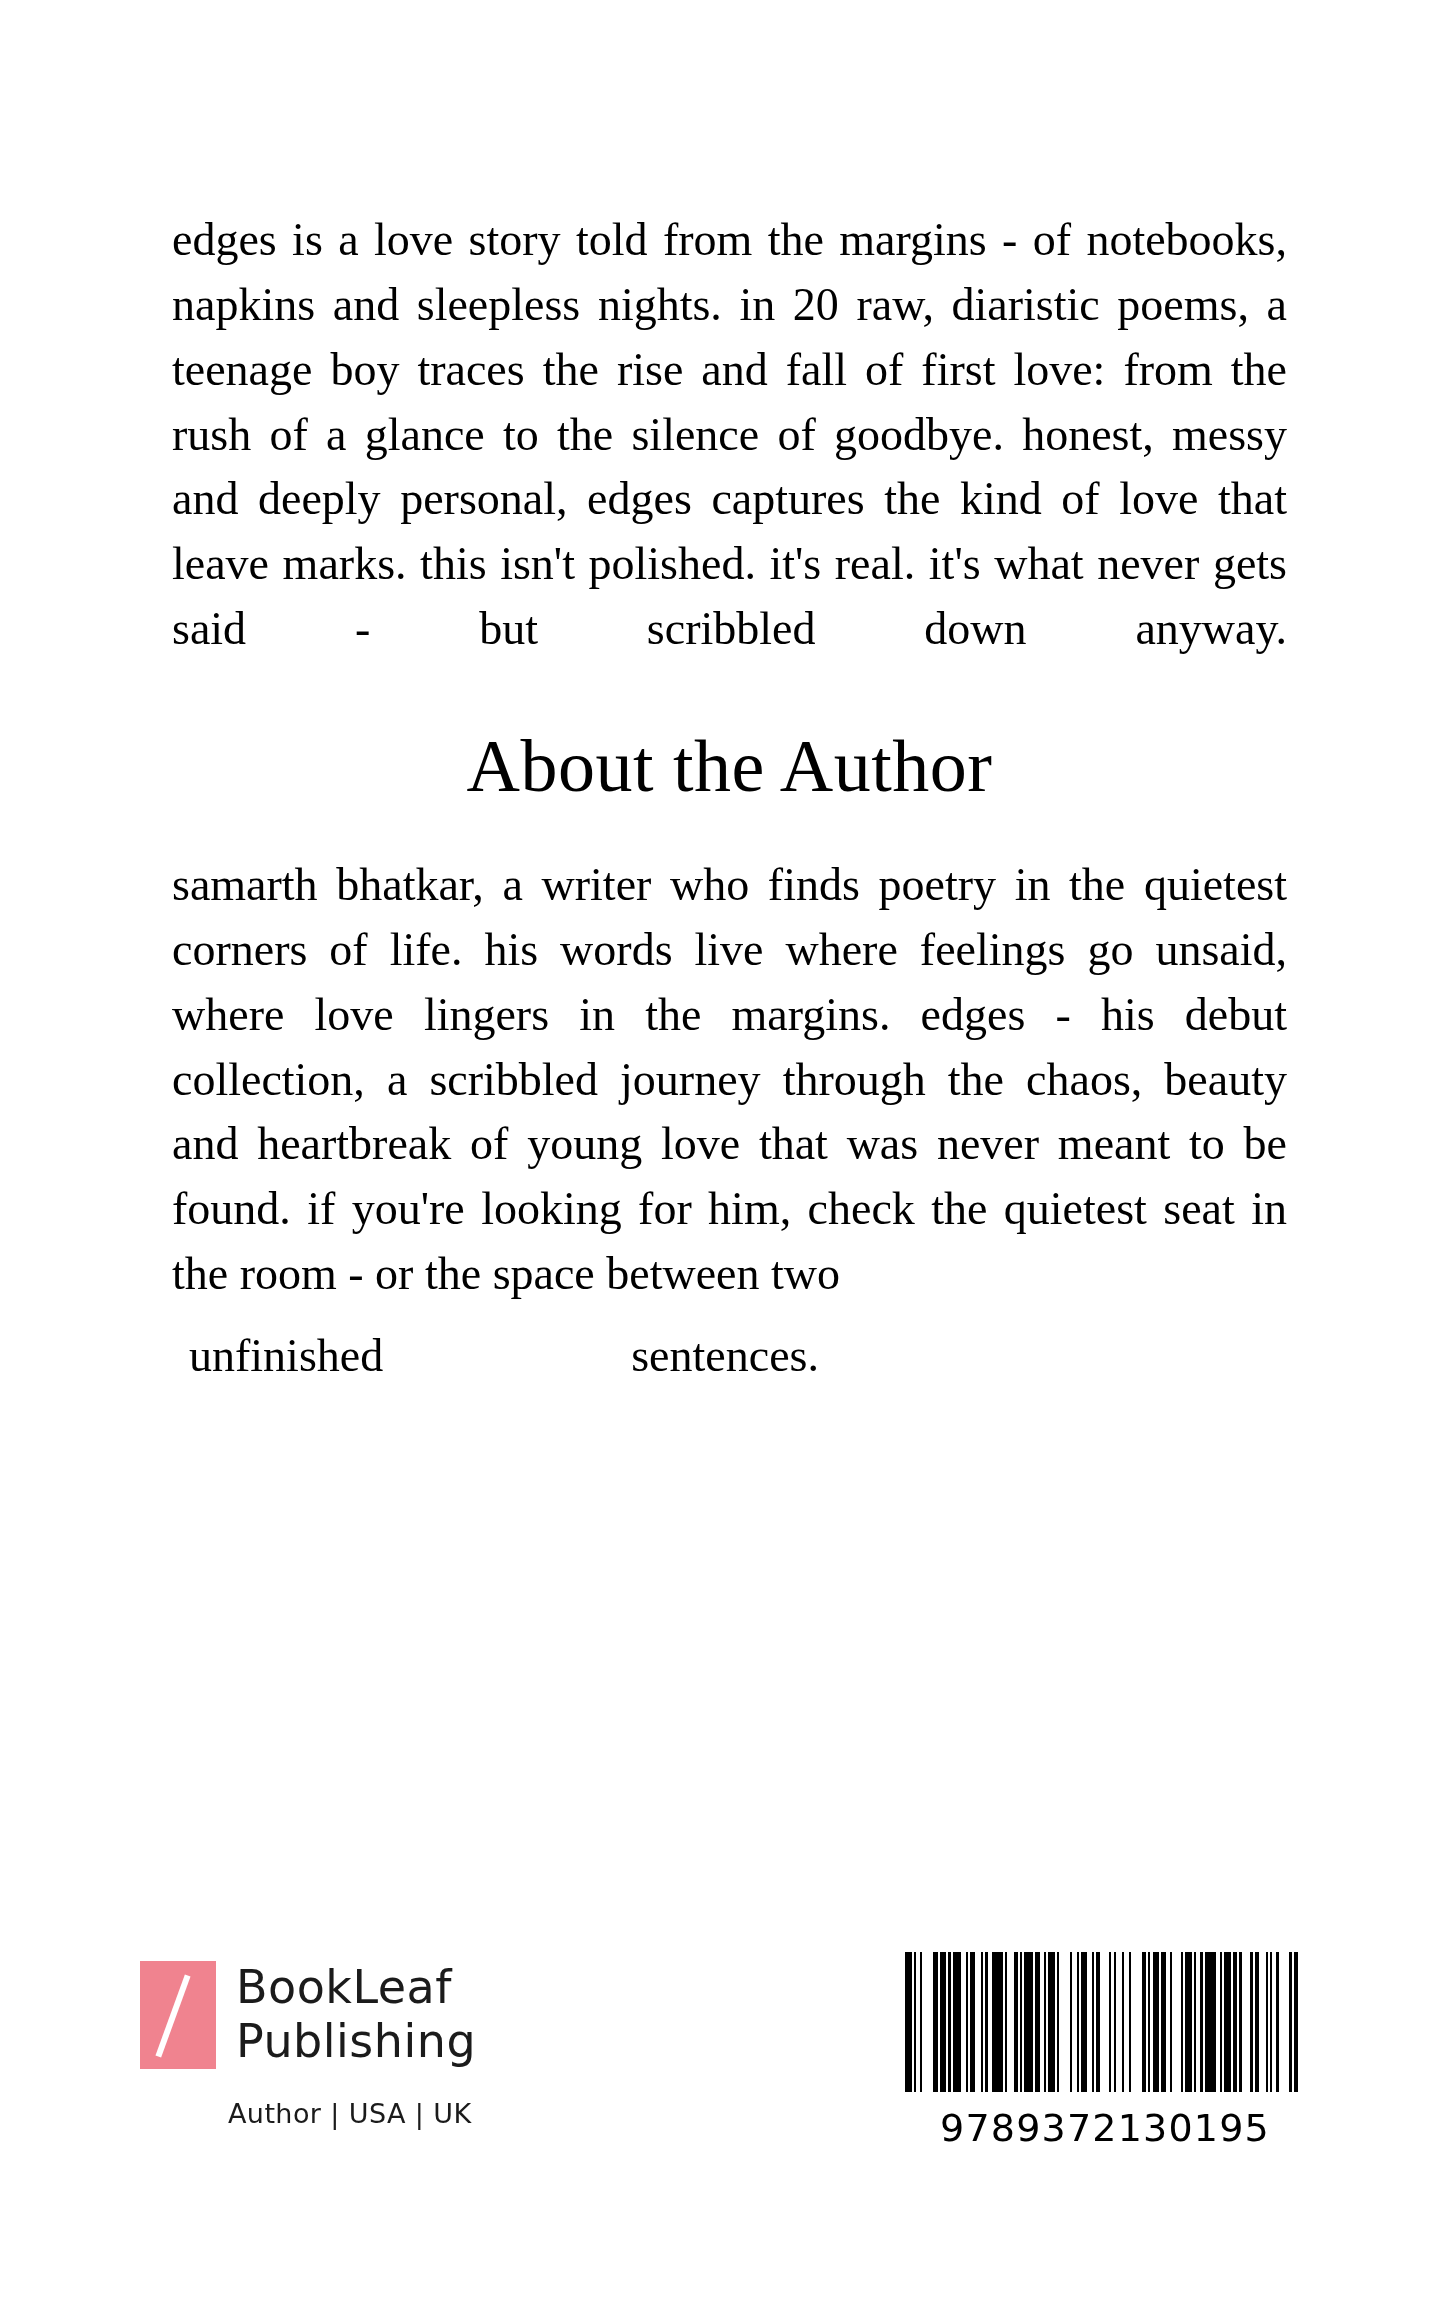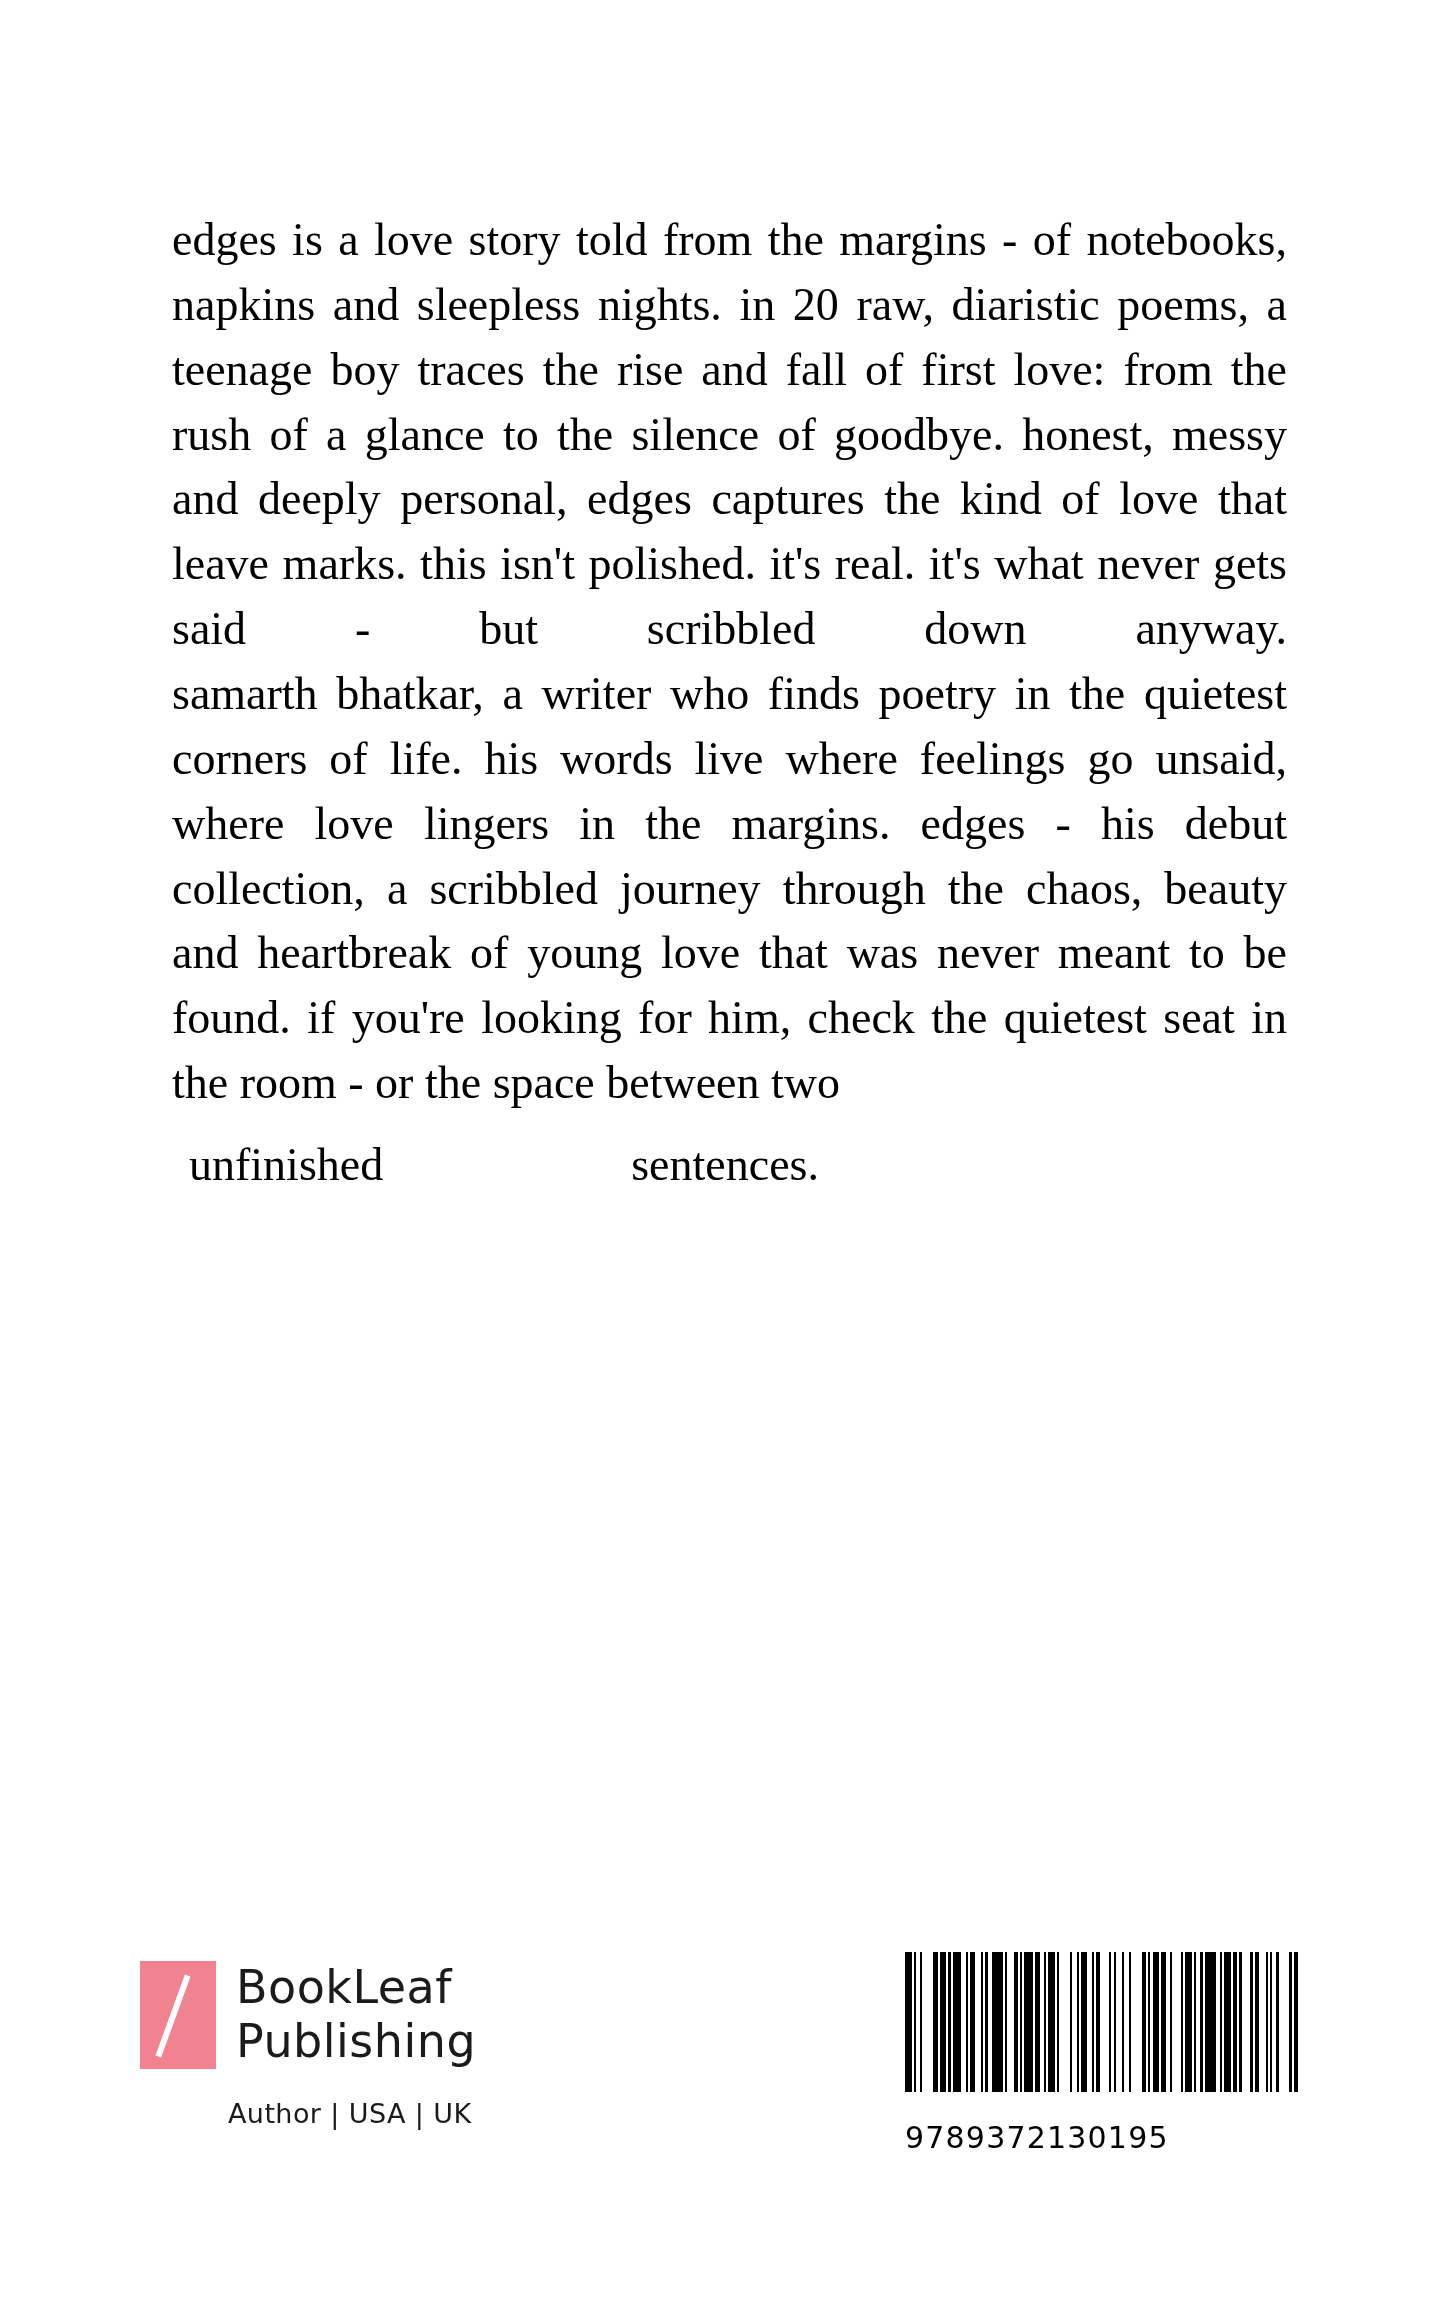--- a/index.html
+++ b/index.html
@@ -120,37 +120,38 @@
     width: 400px;
   }
   .barcode {
     height: 140px;
     width: 400px;
     display: flex;
     align-items: stretch;
   }
   .barcode span { display: block; height: 100%; }
   .isbn {
-    margin-top: 28px;
-    text-align: left;
+    margin-top: 14px;
+    text-align: center;
     font-family: "DejaVu Sans", sans-serif;
-    font-size: 30px;
+    font-size: 38px;
     letter-spacing: 1.2px;
     color: #000;
   }
 </style>
 </head>
 <body>
 
 <div class="page">
 
   <div class="content">
 
     <p class="blurb lastline">edges is a love story told from the margins - of notebooks, napkins and sleepless nights. in 20 raw, diaristic poems, a teenage boy traces the rise and fall of first love: from the rush of a glance to the silence of goodbye. honest, messy and deeply personal, edges captures the kind of love that leave marks. this isn't polished. it's real. it's what never gets said - but scribbled down anyway.</p>
 
+    <h1 class="about-heading">About the Author</h1>
 
     <p class="bio">samarth bhatkar, a writer who finds poetry in the quietest corners of life. his words live where feelings go unsaid, where love lingers in the margins. edges - his debut collection, a scribbled journey through the chaos, beauty and heartbreak of young love that was never meant to be found. if you're looking for him, check the quietest seat in the room - or the space between two</p>
 
     <div class="bio-tail">
       <span class="w1">unfinished</span>
       <span class="w2">sentences.</span>
     </div>
 
   </div>
 

